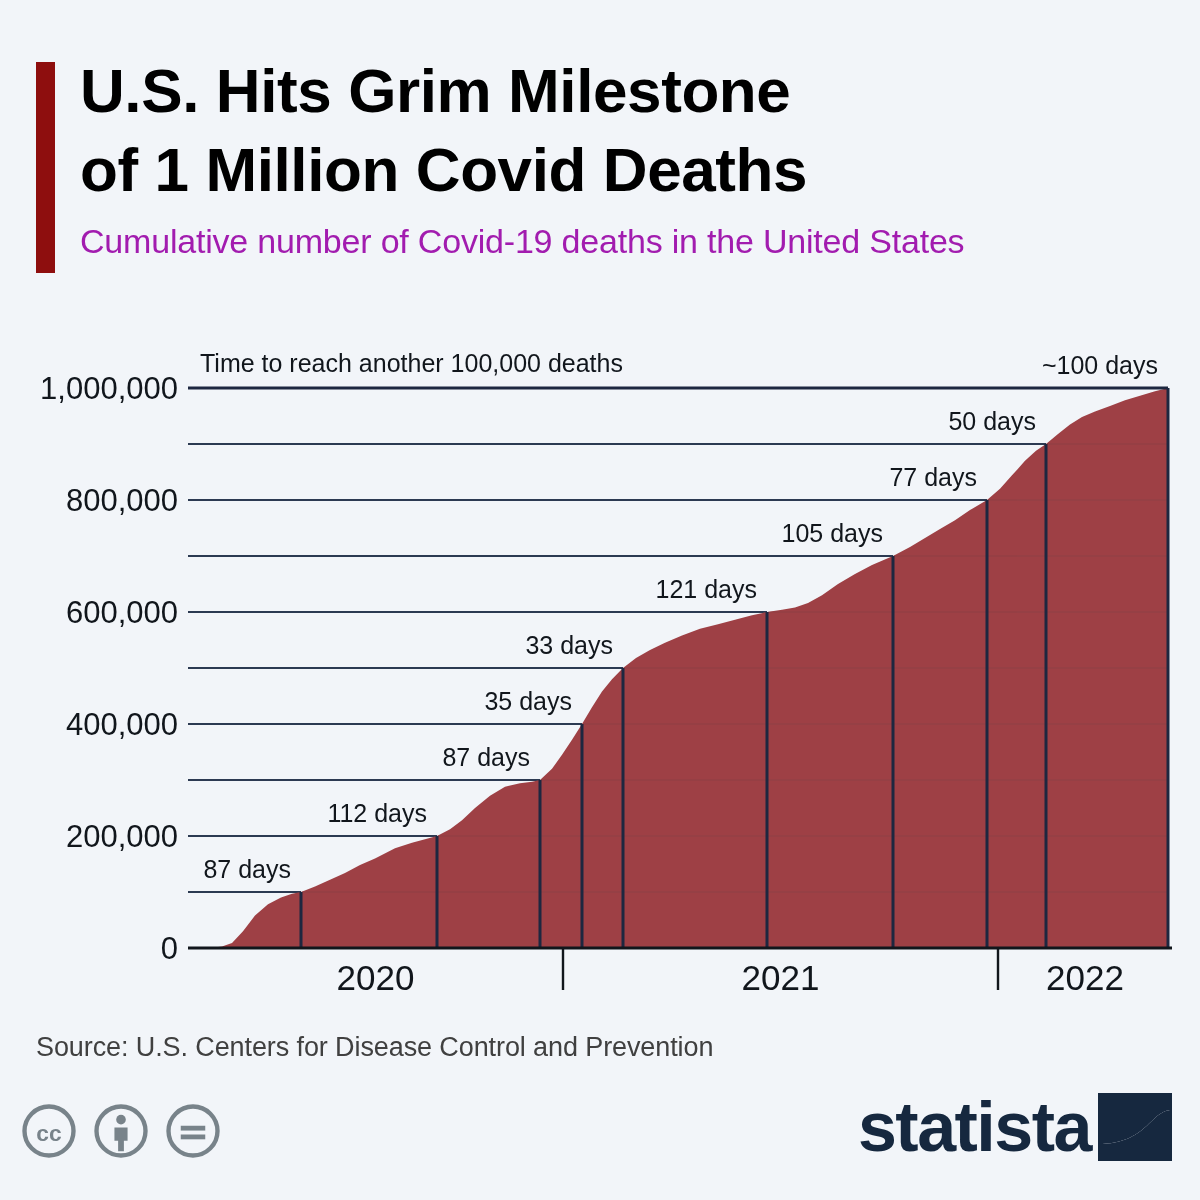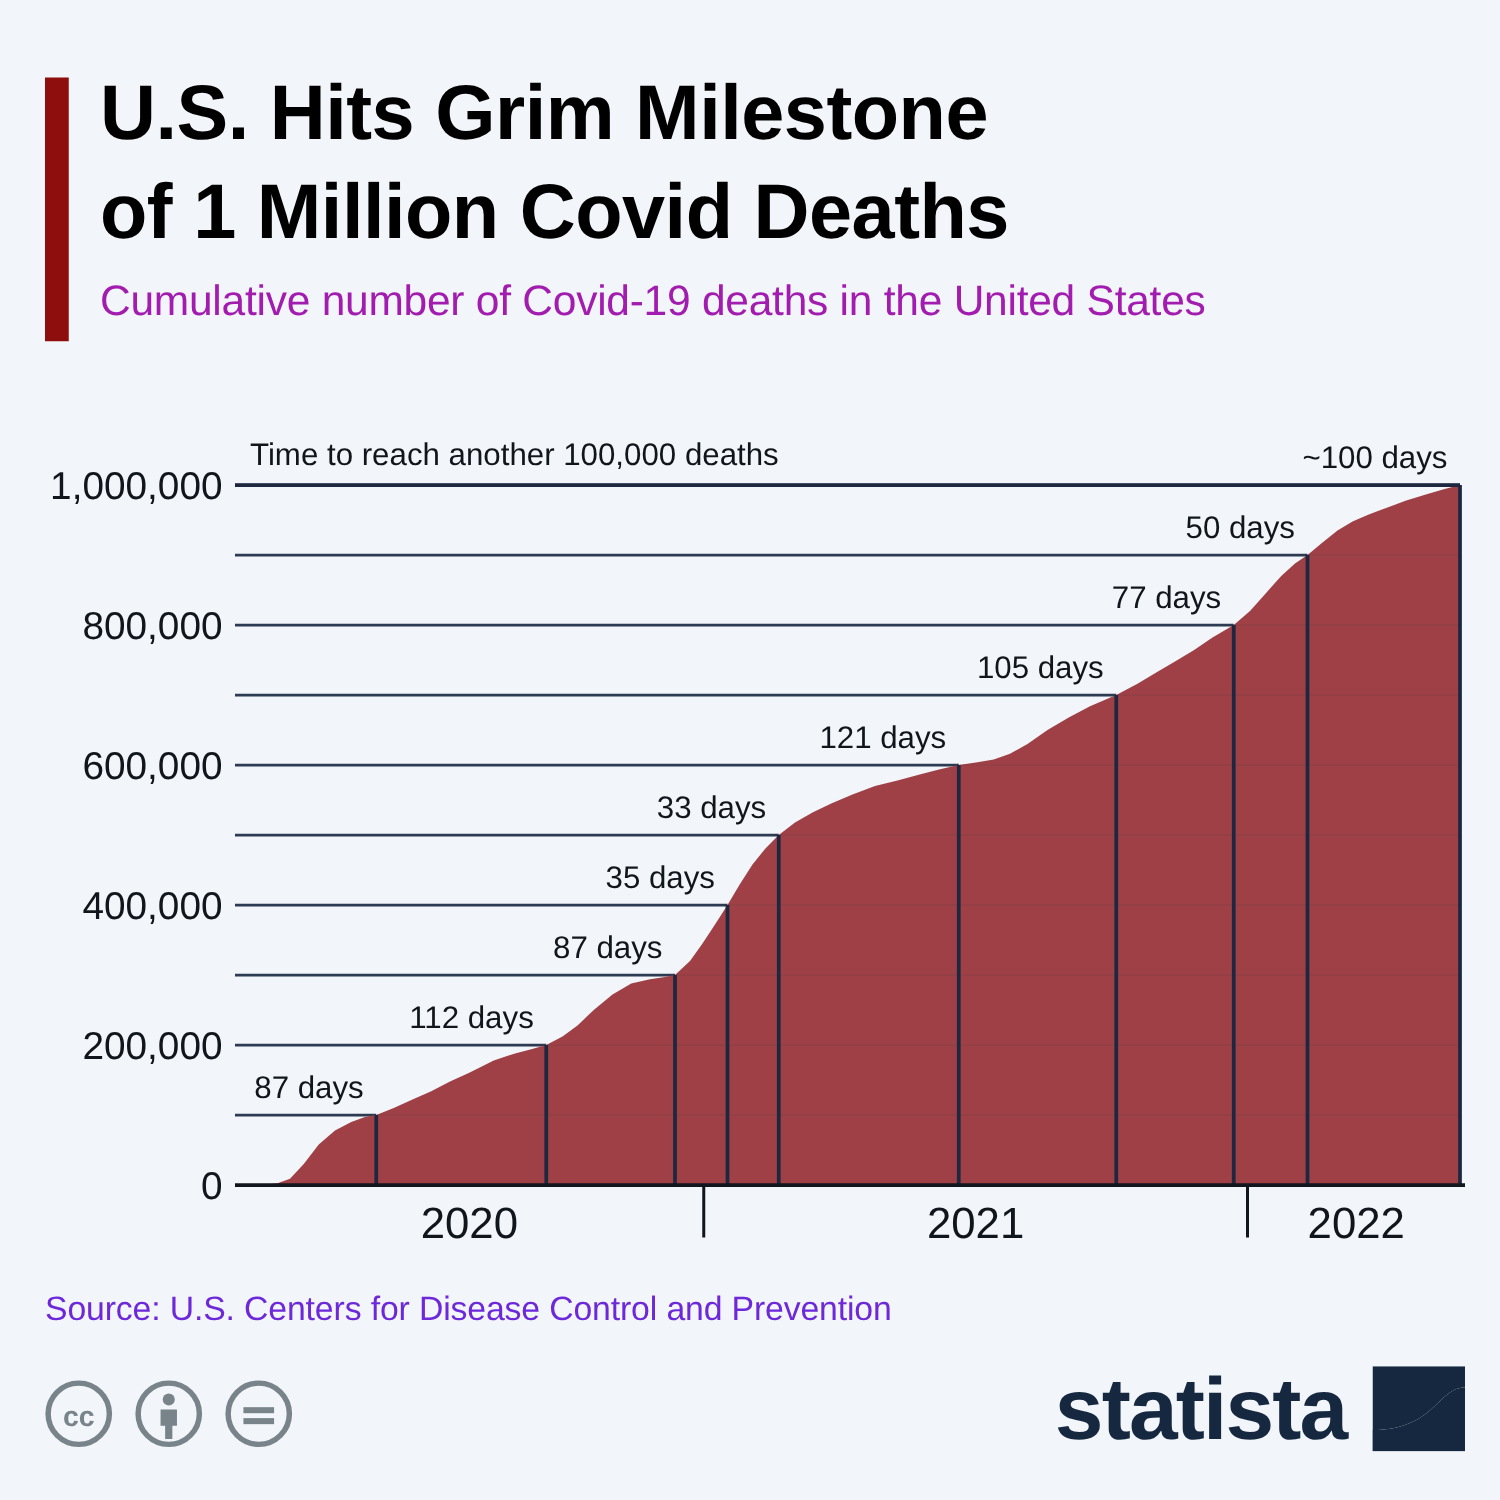--- a/index.html
+++ b/index.html
@@ -109,42 +109,42 @@
     stroke-width: 1.4;
     opacity: 0.55;
   }
 
   
   #source-line {
     position: absolute;
     left: 36px;
     top: 1032px;
     font-size: 27px;
-    color: #6d28d9;
+    color: #404040;
     letter-spacing: -0.1px;
   }
   #cc-icons {
     position: absolute;
-    left: 35px;
+    left: 21px;
     top: 1103px;
     display: flex;
     gap: 16px;
     align-items: flex-end;
   }
   .cc-icon {
     width: 56px;
     height: 56px;
   }
   #statista-logo {
     position: absolute;
     right: 28px;
     top: 1092px;
     display: flex;
     align-items: center;
-    gap: 21px;
+    gap: 7px;
   }
   #statista-word {
     font-size: 70px;
     font-weight: bold;
     color: #16283f;
     letter-spacing: -1.5px;
     line-height: 1;
   }
   #statista-mark {
     width: 74px;

